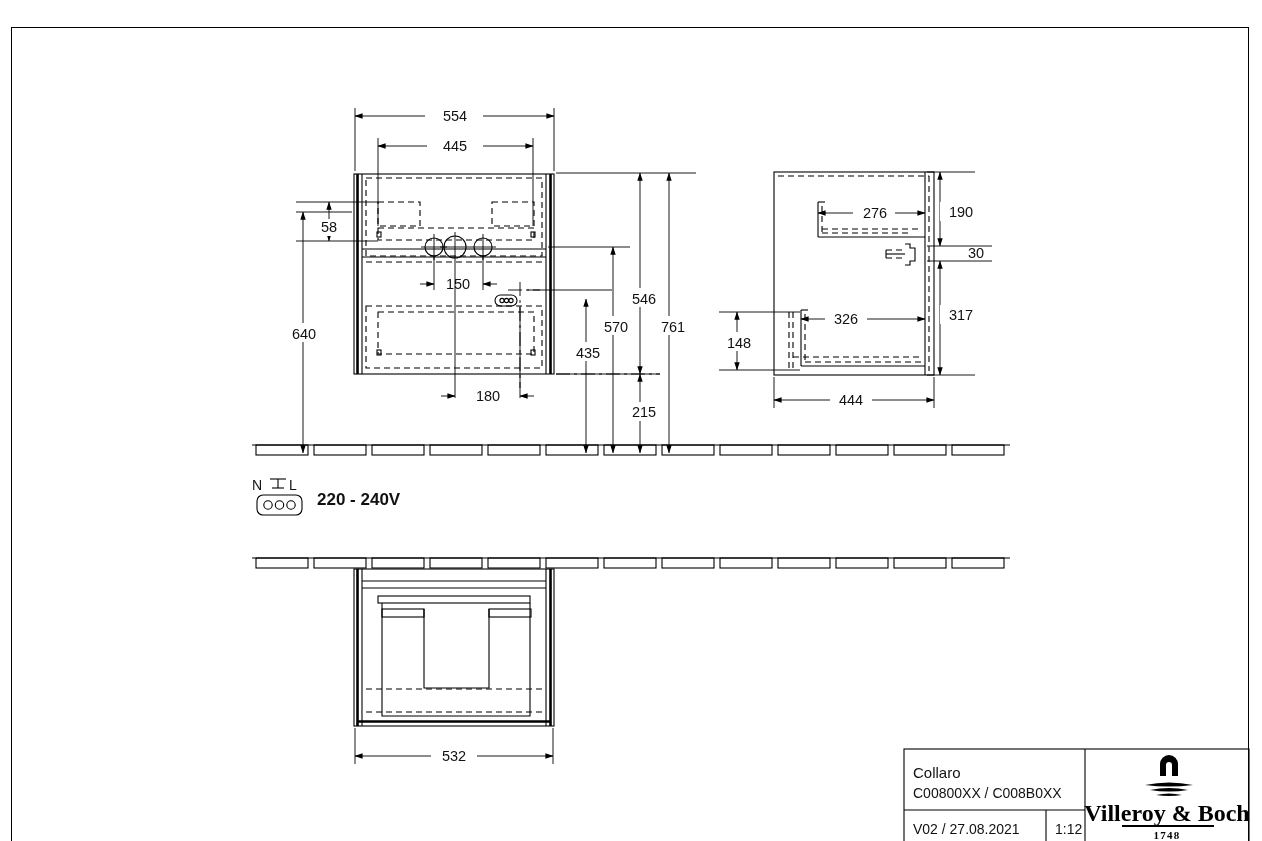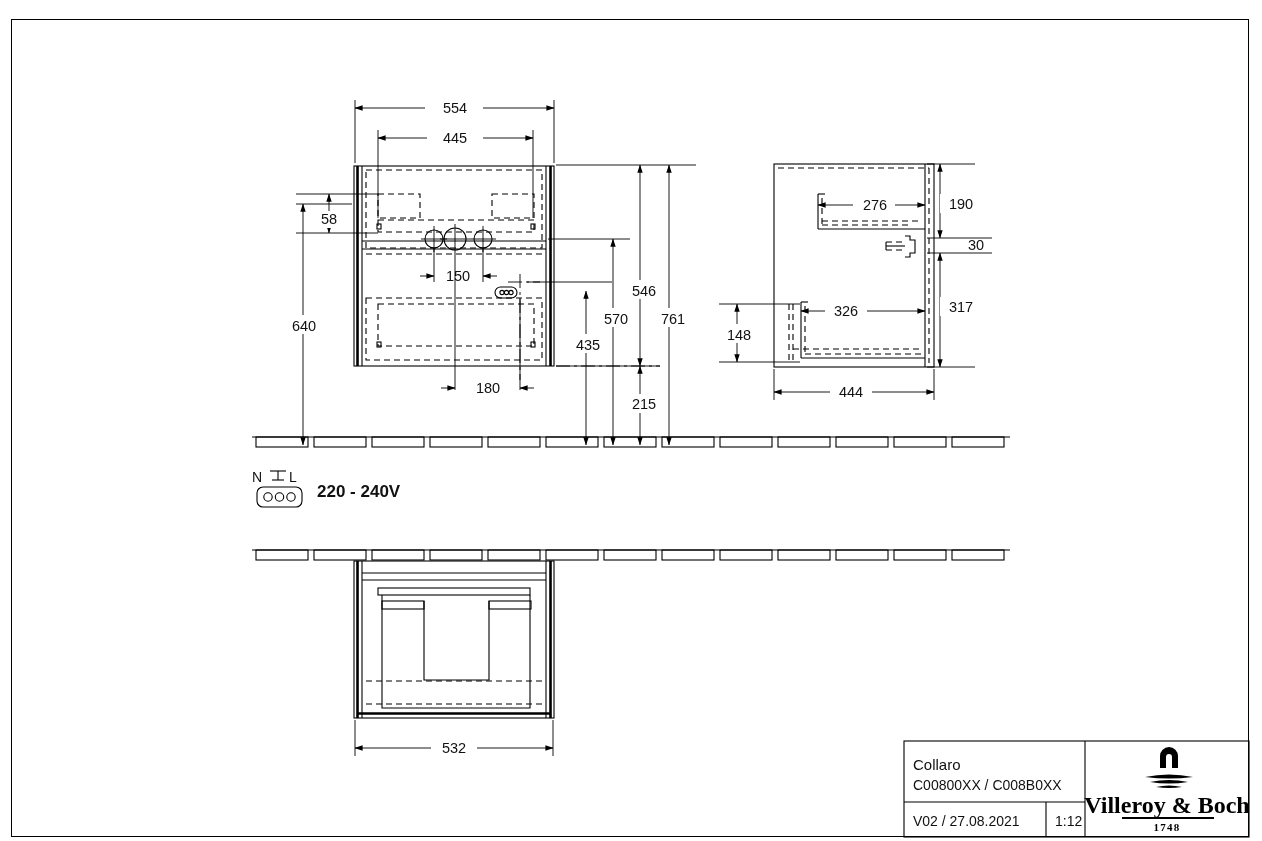--- a/index.html
+++ b/index.html
@@ -1,19 +1,19 @@
 <!DOCTYPE html>
 <html><head>
 <meta charset="utf-8">
 <title>Technical Drawing</title>
 <style>
   html,body{margin:0;padding:0;background:#ffffff;}
   body{width:1262px;height:841px;position:relative;overflow:hidden;
        font-family:"Liberation Sans",sans-serif;color:#000;}
-  #sheet{position:absolute;left:0;top:8px;width:1262px;height:634px;}
+  #sheet{position:absolute;left:0;top:16px;width:1262px;height:634px;}
   .frame{position:absolute;left:11px;top:11px;width:1238px;height:818px;
          border:1.6px solid #000;box-sizing:border-box;}
   svg{position:absolute;left:0;top:0;width:1262px;height:841px;overflow:visible;}
   .dimtxt{font-family:"Liberation Sans",sans-serif;font-size:14.5px;fill:#111;}
   .dimtxt-c{text-anchor:middle;}
   .volt{font-family:"Liberation Sans",sans-serif;font-size:17px;font-weight:bold;fill:#111;}
   .nl{font-family:"Liberation Sans",sans-serif;font-size:14px;fill:#111;}
   .tb-name{font-family:"Liberation Sans",sans-serif;font-size:15px;fill:#111;}
   .tb-sub{font-family:"Liberation Sans",sans-serif;font-size:14px;fill:#111;}
   .tb-rev{font-family:"Liberation Sans",sans-serif;font-size:14px;fill:#111;}

